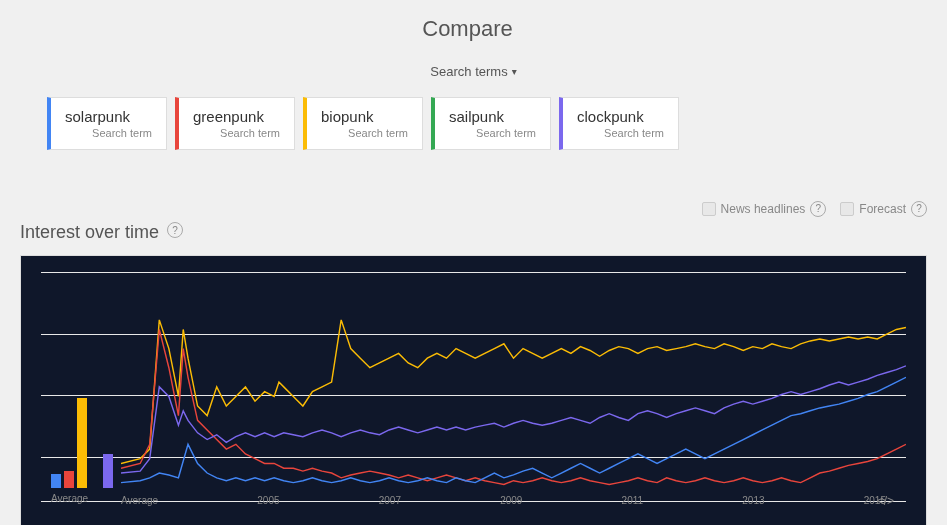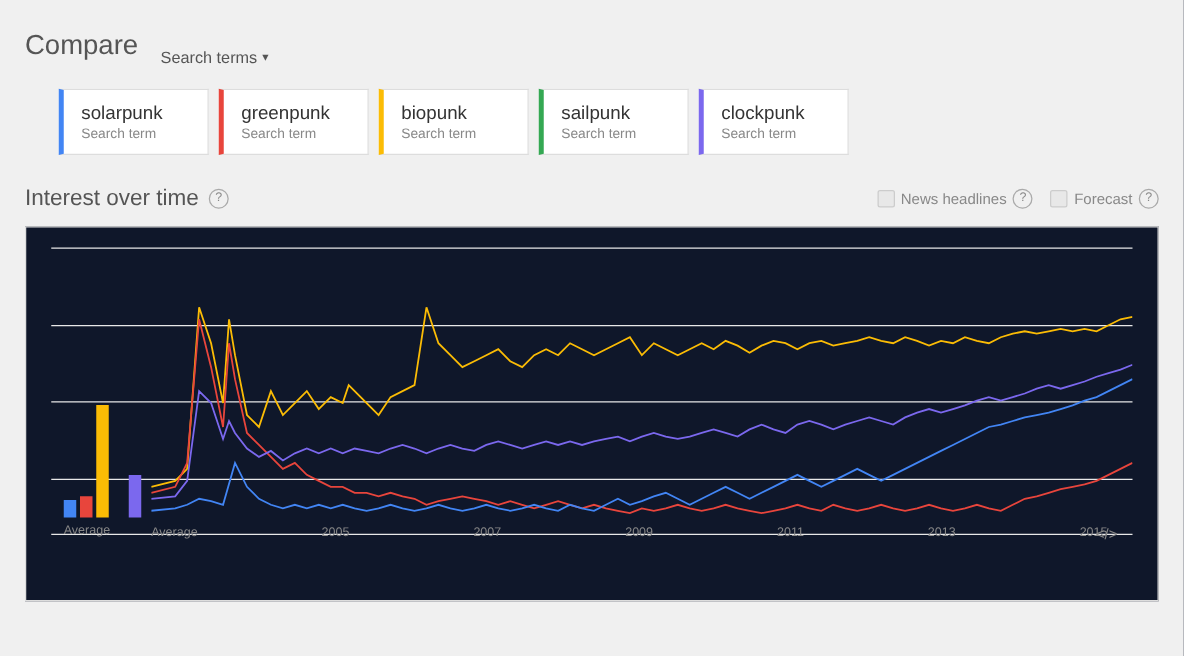--- a/index.html
+++ b/index.html
@@ -14,20 +14,21 @@
 
     .page-wrapper {
       padding: 16px 20px;
     }
 
     
     .header {
       display: flex;
       align-items: center;
       margin-bottom: 16px;
+      flex-direction: column;
     }
     .header-title {
       font-size: 22px;
       font-weight: 400;
       color: #555;
       margin-right: 12px;
     }
     .search-terms-btn {
       display: flex;
       align-items: center;
@@ -63,33 +64,35 @@
       font-size: 15px;
       font-weight: 400;
       color: #333;
       display: block;
     }
     .term-card .term-type {
       font-size: 11px;
       color: #888;
       display: block;
       margin-top: 2px;
+      text-align: right;
     }
 
     
     .section-header {
       display: flex;
       align-items: center;
       justify-content: space-between;
       margin-bottom: 12px;
     }
     .section-title-wrap {
       display: flex;
-      align-items: center;
+      align-items: flex-start;
       gap: 8px;
+      margin-top: 48px;
     }
     .section-title {
       font-size: 18px;
       font-weight: 400;
       color: #555;
     }
     .help-icon {
       width: 16px;
       height: 16px;
       border-radius: 50%;

